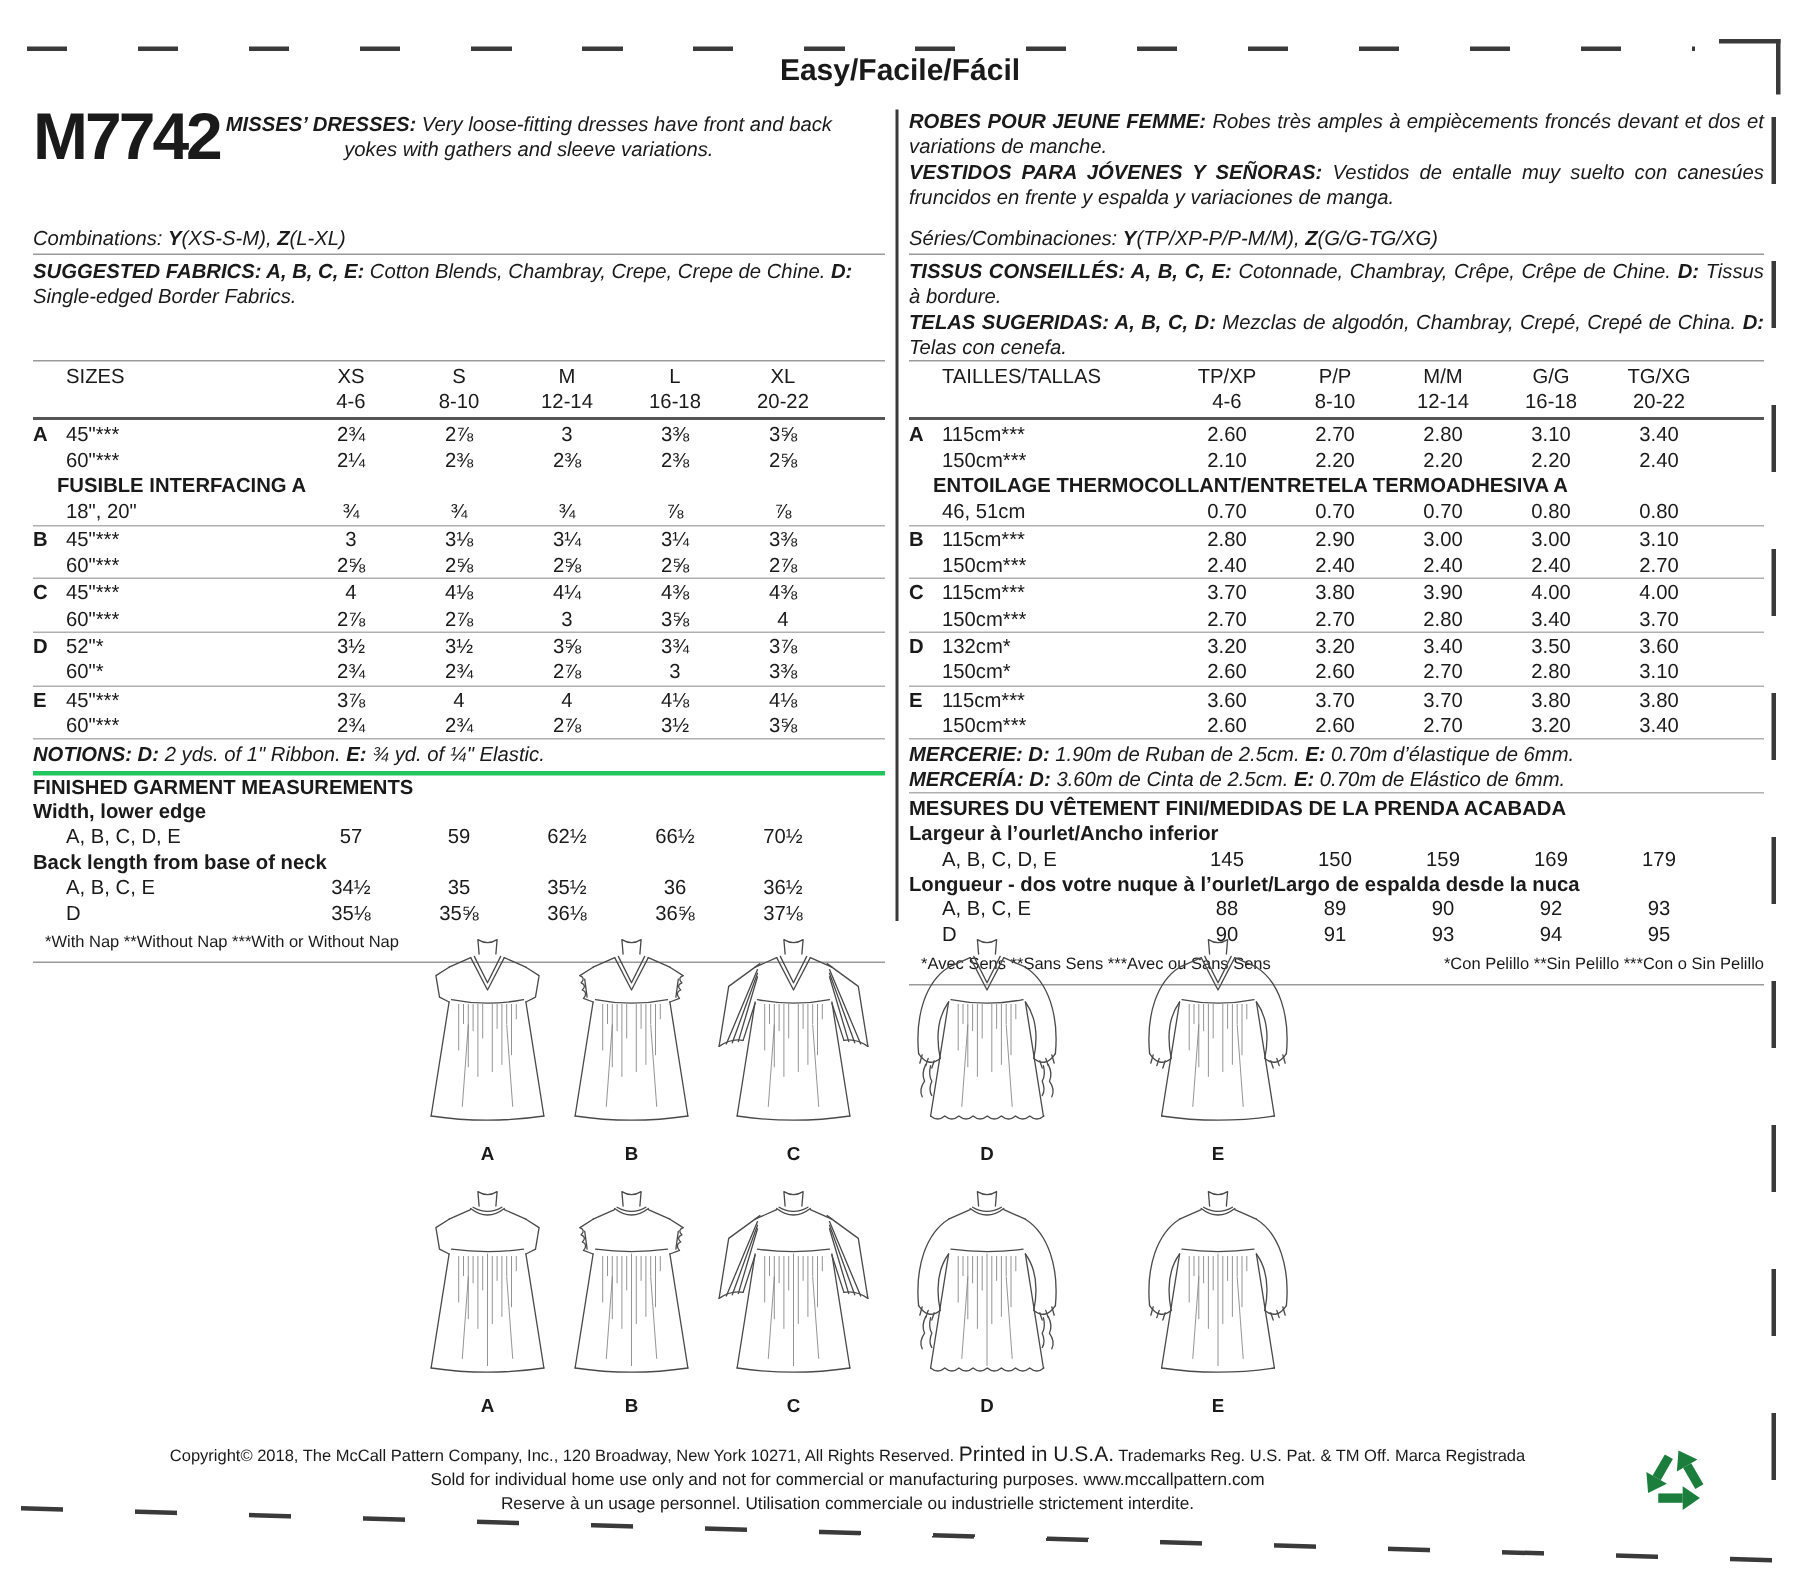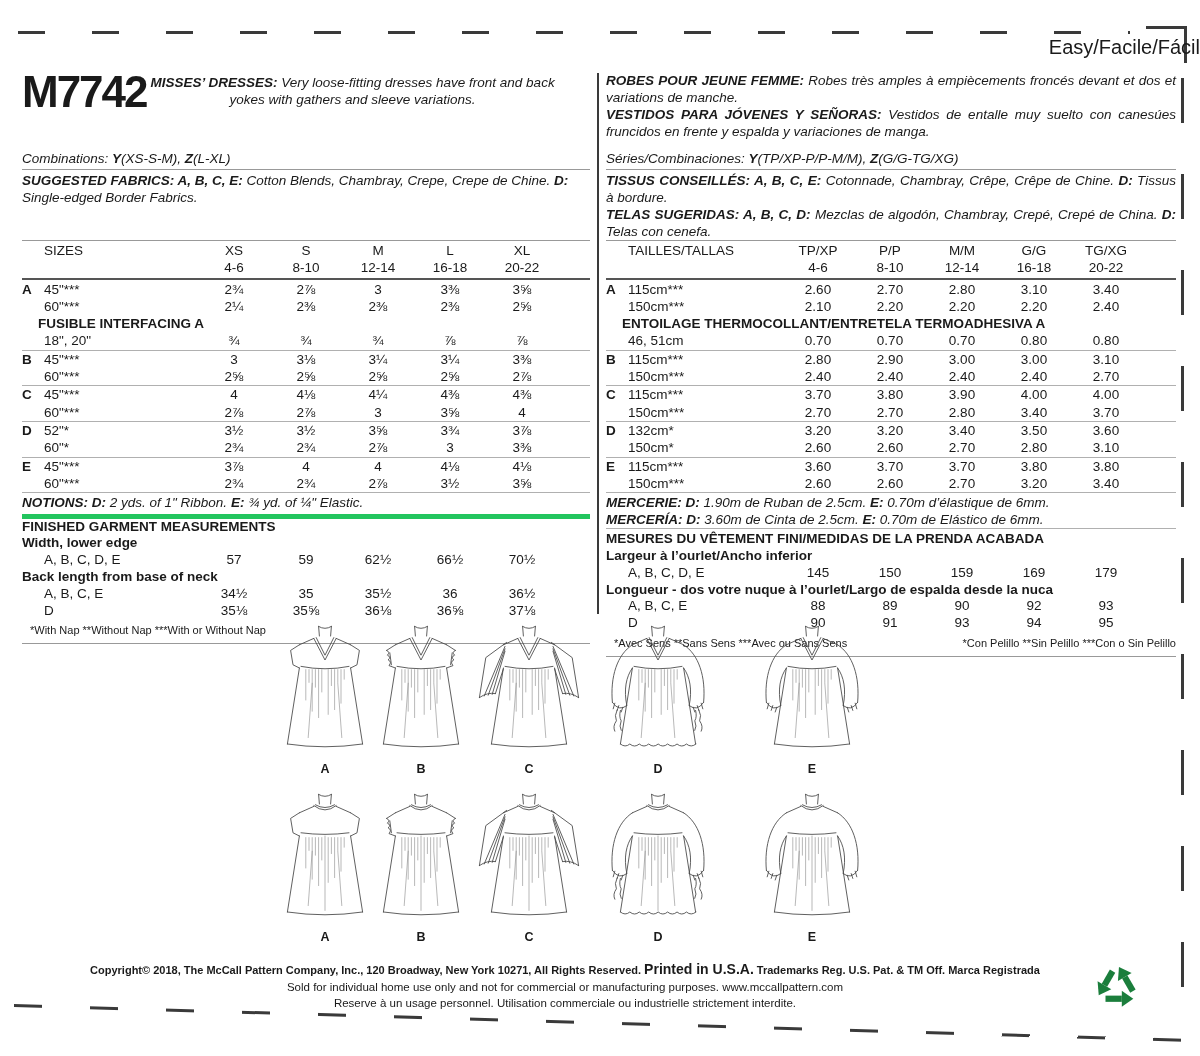--- a/index.html
+++ b/index.html
@@ -11,22 +11,22 @@
   .dash-top{position:absolute;left:18px;top:31px;width:1112px;height:3px;
     background:repeating-linear-gradient(90deg,#3a3a3a 0 27px,transparent 27px 74px);}
   .corner-tr{position:absolute;left:1146px;top:26px;width:38px;height:34px;
     border-top:3px solid #3a3a3a;border-right:3px solid #3a3a3a;}
   .dash-right{position:absolute;left:1181px;top:78px;width:3px;height:925px;
     background:repeating-linear-gradient(180deg,#3a3a3a 0 45px,transparent 45px 96px);}
   .dash-bottom{position:absolute;left:14px;top:1004px;width:1195px;height:3px;
     background:repeating-linear-gradient(90deg,#3a3a3a 0 28px,transparent 28px 76px);
     transform:rotate(1.7deg);transform-origin:0 0;}
 
-  .difficulty{position:absolute;top:36px;left:0;width:1200px;text-align:right;
-    font-weight:normal;font-size:20px;}
+  .difficulty{position:absolute;top:36px;left:0;width:1200px;text-align:center;
+    font-weight:bold;font-size:20px;}
 
   .divider{position:absolute;left:597px;top:73px;width:2px;height:541px;background:#3a3a3a;}
 
   .col{position:absolute;top:72px;font-size:13.5px;line-height:17px;}
   .col-left{left:22px;width:568px;}
   .col-right{left:606px;width:570px;}
   .col p{margin:0;font-style:italic;}
   .b{font-weight:bold;}
   .lg{font-size:14px;}
   .just{text-align:justify;}
@@ -42,39 +42,39 @@
   
   .trow{display:grid;grid-template-columns:176px 72px 72px 72px 72px 72px;line-height:17.3px;}
   .thead-top{border-top:1px solid #999;padding-top:1px;}
   .thead-bottom{border-bottom:2px solid #555;padding-bottom:1px;margin-bottom:1px;}
   .val{text-align:center;}
   .tl{white-space:nowrap;}
   .letter{display:inline-block;width:22px;font-weight:bold;}
   .gheading{font-weight:bold;line-height:17.3px;padding-left:16px;}
   .group-divider{border-top:1px solid #b0b0b0;}
   .rule-top{border-top:1px solid #b0b0b0;padding-top:2px;}
-  .rule-bottom{border-bottom:5px solid #22c55e;padding-bottom:2px;}
+  .rule-bottom{border-bottom:3px solid #22c55e;padding-bottom:2px;}
   .notions{line-height:16.5px;}
   .ftitle{font-weight:bold;line-height:16.8px;}
   .fheading{font-weight:bold;line-height:16.8px;}
   .frow{line-height:16.8px;}
   .footnote{font-size:11px;padding:3px 0 4px 8px;border-bottom:1px solid #999;}
   .footnote-flex{display:flex;justify-content:space-between;font-size:11px;
     padding:3px 0 4px 8px;border-bottom:1px solid #999;}
 
   
   .dress{position:absolute;width:160px;display:flex;flex-direction:column;align-items:center;}
   .dress svg{display:block;}
   .sketch path{stroke:#4a4a4a;stroke-width:1.1;fill:none;stroke-linecap:round;stroke-linejoin:round;}
   .sketch path.fine{stroke:#808080;stroke-width:0.7;}
   .dress-label{font-weight:bold;font-size:12.5px;margin-top:2px;}
 
   
   .footer{position:absolute;left:40px;top:961px;width:1050px;text-align:center;z-index:2;}
-  .f1{font-size:11px;font-weight:bold;}
+  .f1{font-size:11px;}
   .f2,.f3{font-size:11.5px;margin-top:4px;}
   .recycle{position:absolute;left:1094px;top:964px;}
 </style>
 </head>
 <body>
 
 <div class="page">
 
   <div class="dash-top"></div>
   <div class="corner-tr"></div>

